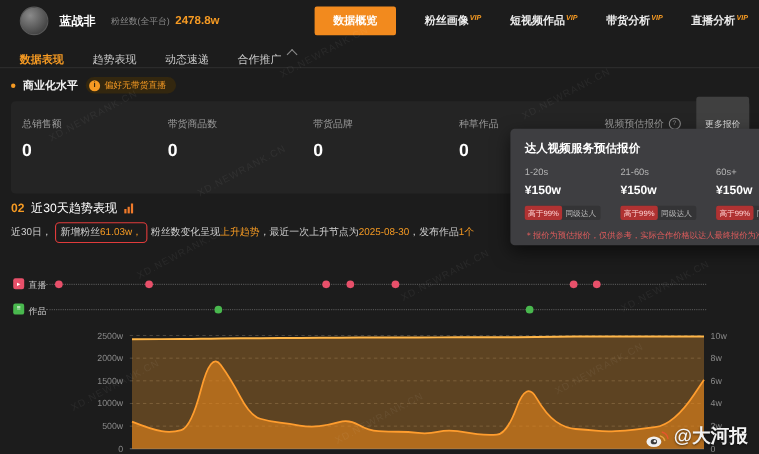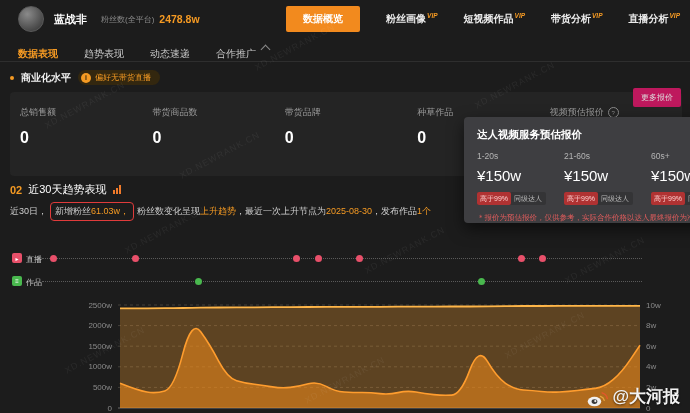--- a/index.html
+++ b/index.html
@@ -30,30 +30,30 @@
   .badge-ico{width:10px;height:10px;border-radius:50%;background:#f59a23;color:#33270f;font-size:7px;font-weight:bold;
              display:flex;align-items:center;justify-content:center}
   .badge-text{font-size:8px;color:#f59a23}
   .metrics{position:absolute;left:10px;top:92px;width:672px;height:84px;background:#242424;border-radius:4px;
            display:flex;padding:14px 0 0 10px;box-sizing:border-box}
   .mcol{width:143px}
   .mlabel{font-size:9px;color:#9a9a9a;display:flex;gap:4px;align-items:center}
   .mvalue{margin-top:10px;font-size:16px;font-weight:bold;color:#fff}
   .help{width:9px;height:9px;border:1px solid #8a8a8a;border-radius:50%;font-size:6px;color:#8a8a8a;
         display:inline-flex;align-items:center;justify-content:center;cursor:pointer}
-  .more-btn{position:absolute;left:633px;top:88px;background:#be185d;color:#ddd;font-size:8px;padding:4px 8px;
+  .more-btn{position:absolute;left:633px;top:88px;background:#404040;color:#ddd;font-size:8px;padding:19px 8px;
             border:none;border-radius:2px;z-index:5;cursor:pointer}
   
   .popup{position:absolute;left:464px;top:117px;width:282px;height:106px;background:#3e3e41;border-radius:4px;
          box-shadow:0 6px 16px rgba(0,0,0,.55);z-index:6;padding:11px 0 0 13px;box-sizing:border-box}
   .popup-title{font-size:10.5px;font-weight:bold;color:#fff}
   .pcols{display:flex;margin-top:9px}
   .pcol{width:87px}
   .pdur{font-size:8.5px;color:#b5b5b5}
-  .pprice{margin-top:6px;font-size:15px;font-weight:normal;color:#fff}
+  .pprice{margin-top:6px;font-size:11px;font-weight:bold;color:#fff}
   .pbadge{margin-top:8px;display:inline-flex;align-items:center;background:#343436;border-radius:2px;font-size:7px;white-space:nowrap}
   .pbadge .red{background:#b03232;color:#ffd2d2;padding:1.5px 3px;border-radius:2px}
   .pbadge .grey{color:#b9b9b9;padding:1.5px 4px 1.5px 3px}
   .pfoot{margin-top:8px;font-size:7.5px;color:#e05c5c;white-space:nowrap}
   
   .sec2{position:absolute;left:10px;top:182px;display:flex;align-items:center;gap:6px}
   .sec2-no{color:#f59a23;font-weight:bold;font-size:11px}
   .sec2-title{color:#fff;font-weight:normal;font-size:11px}
   .bars-icon{display:flex;align-items:flex-end;gap:1px;height:9px}
   .bars-icon i{display:block;width:2px;background:#f07a2a}

